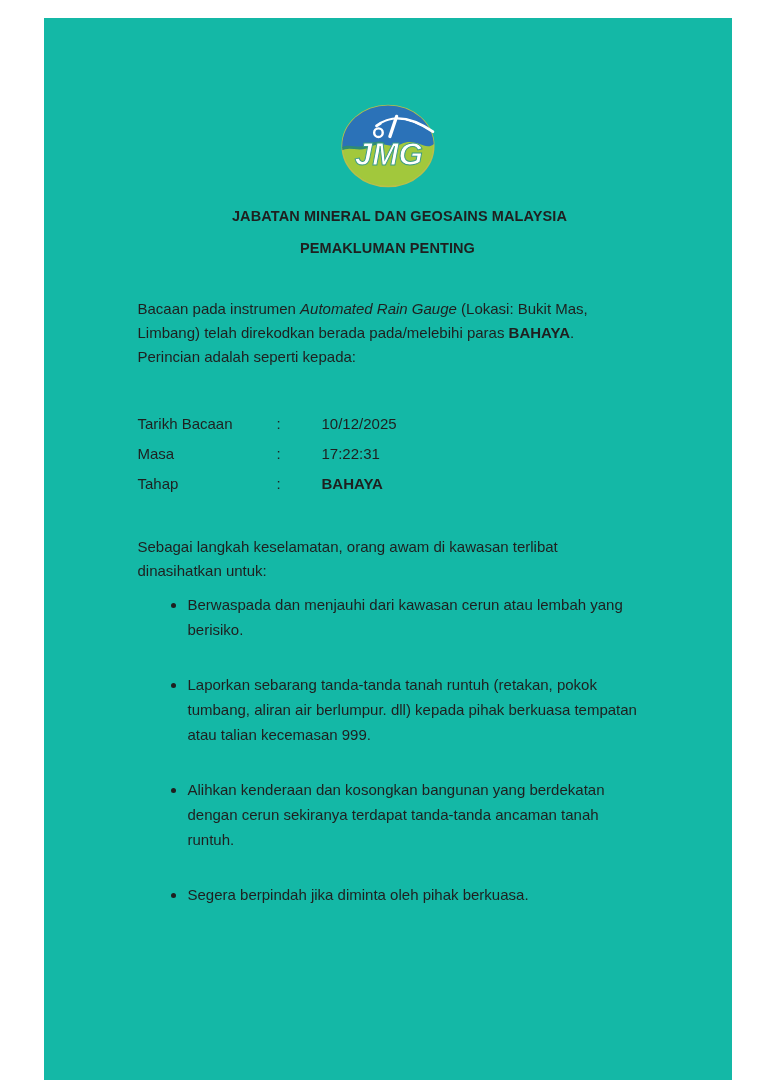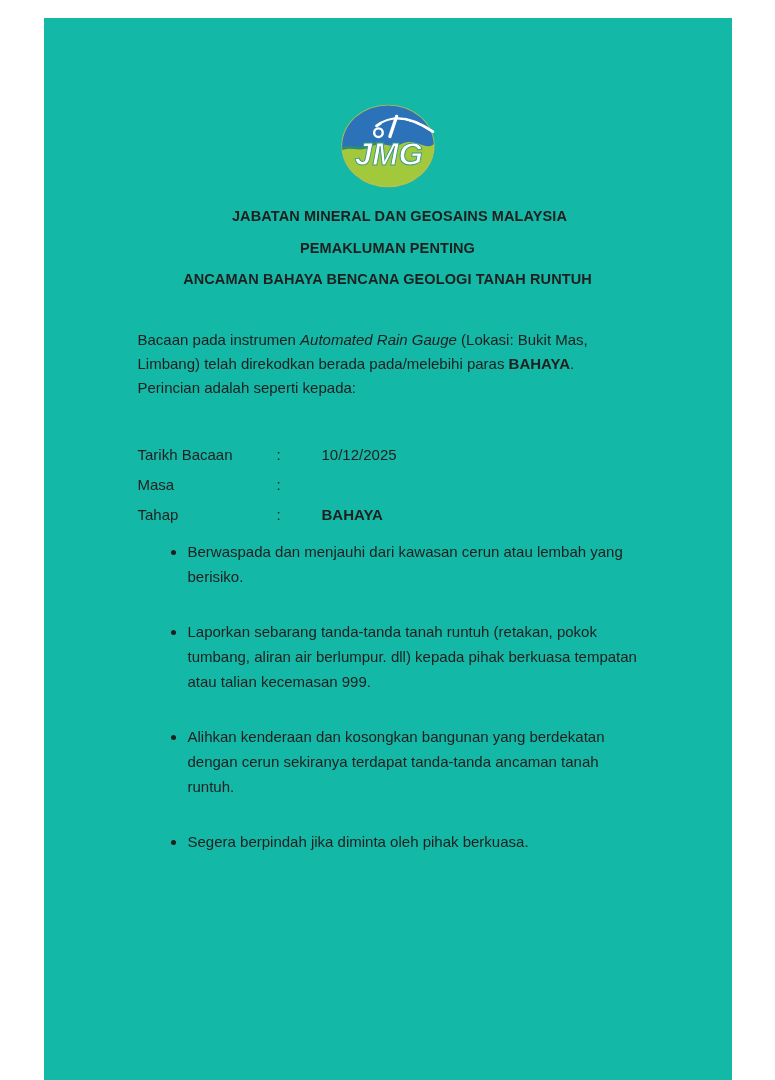--- a/index.html
+++ b/index.html
@@ -95,44 +95,45 @@
 
       <circle cx="40" cy="30" r="4.5" fill="none" stroke="#ffffff" stroke-width="2.5"></circle>
 
       <text x="51" y="64" text-anchor="middle" font-family="Liberation Sans, sans-serif" font-size="33" font-style="italic" font-weight="bold" fill="#ffffff" stroke="#3a9b84" stroke-width="1">JMG</text>
     </svg>
   </div>
 
   <div class="headers">
     <div class="hdr hdr-dept">JABATAN MINERAL DAN GEOSAINS MALAYSIA</div>
     <div class="hdr hdr-notice">PEMAKLUMAN PENTING</div>
-    <div class="hdr hdr-subject">ANCAMAN BAHAYA BENCANA GEOLOGI TANAH RUNTUH</div>
   </div>
 
   <div class="content">
 
     <p class="intro-para"><span>Bacaan pada instrumen </span><span class="instrument">Automated Rain Gauge</span><span> (Lokasi: Bukit Mas, Limbang) telah direkodkan berada pada/melebihi paras </span><span class="level">BAHAYA</span><span>. Perincian adalah seperti kepada:</span></p>
 
     <div class="details">
       <div class="detail-row">
         <span class="detail-label">Tarikh Bacaan</span>
         <span class="detail-sep">:</span>
         <span class="detail-value">10/12/2025</span>
       </div>
       <div class="detail-row">
         <span class="detail-label">Masa</span>
         <span class="detail-sep">:</span>
+        <span class="detail-value">17:22:31</span>
       </div>
       <div class="detail-row bold-value">
         <span class="detail-label">Tahap</span>
         <span class="detail-sep">:</span>
         <span class="detail-value">BAHAYA</span>
       </div>
     </div>
 
+    <p class="advisory-intro">Sebagai langkah keselamatan, orang awam di kawasan terlibat dinasihatkan untuk:</p>
 
     <ul class="advisory-list">
       <li><span>Berwaspada dan menjauhi dari kawasan cerun atau lembah yang berisiko.</span></li>
       <li><span>Laporkan sebarang tanda-tanda tanah runtuh (retakan, pokok tumbang, aliran air berlumpur. dll) kepada pihak berkuasa tempatan atau talian kecemasan 999.</span></li>
       <li><span>Alihkan kenderaan dan kosongkan bangunan yang berdekatan dengan cerun sekiranya terdapat tanda-tanda ancaman tanah runtuh.</span></li>
       <li><span>Segera berpindah jika diminta oleh pihak berkuasa.</span></li>
     </ul>
 
   </div>
 </div>

